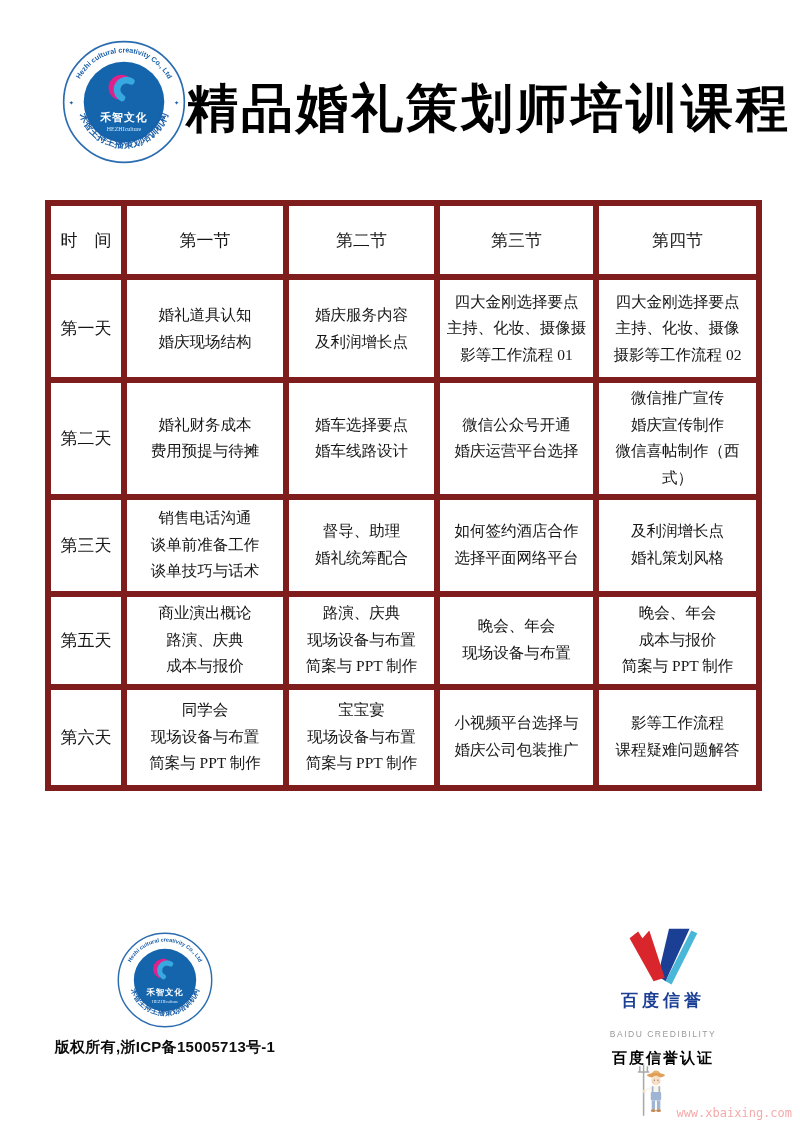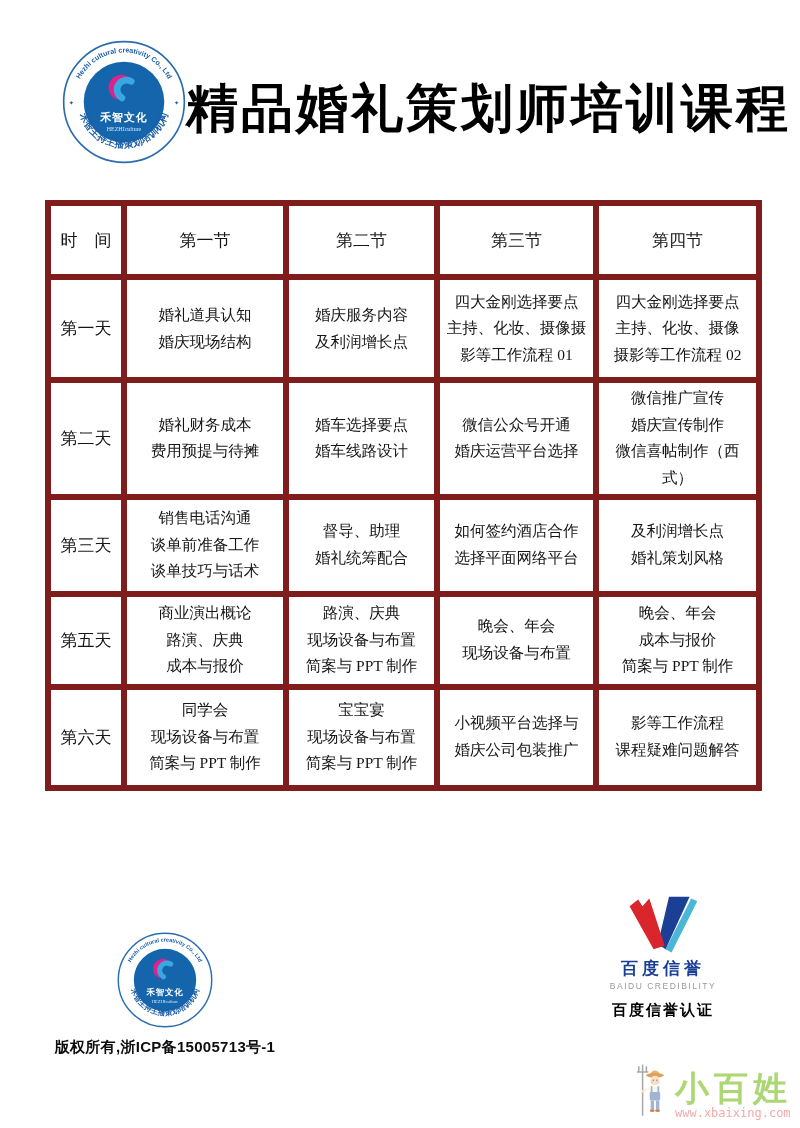--- a/index.html
+++ b/index.html
@@ -34,25 +34,25 @@
   .copyright-text {
     margin-top:6px; font-family:"Liberation Sans","DejaVu Sans",sans-serif;
     font-weight:bold; font-size:15px; color:#0d0d0d; letter-spacing:0.3px;
   }
   .f-police { position:absolute; left:275px; top:930px; width:260px; text-align:center; }
   .f-police svg { width:78px; height:88px; }
   .police-text {
     margin-top:9px; font-family:"Liberation Sans","DejaVu Sans",sans-serif;
     font-weight:bold; font-size:17px; color:#000;
   }
-  .f-baidu { position:absolute; left:563px; top:896px; width:200px; text-align:center;
+  .f-baidu { position:absolute; left:563px; top:928px; width:200px; text-align:center;
     font-family:"Liberation Sans","DejaVu Sans",sans-serif; }
   .f-baidu svg { width:86px; height:60px; }
   .baidu-title { color:#1b3f94; font-size:17px; font-weight:bold; letter-spacing:4px; line-height:1.1; }
-  .baidu-sub { color:#9a9a9a; font-size:8.5px; letter-spacing:1.5px; margin-top:2px; }
+  .baidu-sub { color:#9a9a9a; font-size:8.5px; letter-spacing:1.5px; margin-top:18px; }
   .baidu-caption { color:#000; font-size:15px; font-weight:bold; letter-spacing:2px; margin-top:10px; }
 
   
   .watermark { position:absolute; right:8px; bottom:8px; display:flex; align-items:flex-end; opacity:0.85; }
   .watermark svg { width:38px; height:58px; margin-right:2px; }
   .wm-textcol { display:flex; flex-direction:column; align-items:flex-start; }
   .wm-brand {
     font-size:34px; font-weight:bold; color:#9fd05e; letter-spacing:5px; line-height:1;
     font-family:"DejaVu Sans","Liberation Sans",sans-serif;
   }
@@ -210,18 +210,17 @@
       <circle cx="8.6" cy="30.4" r="1.5" fill="#f8dcc0"></circle>
       <rect x="15.5" y="24.5" width="11" height="9" rx="2" fill="#fbf3e6"></rect>
       <rect x="15.5" y="31" width="11" height="9" rx="1.5" fill="#8fa9cc"></rect>
       <path d="M 17.5,25 L 17.5,32 M 24.5,25 L 24.5,32" stroke="#8fa9cc" stroke-width="1.8"></path>
       <rect x="16.5" y="40" width="3.6" height="9" fill="#8fa9cc"></rect>
       <rect x="22" y="40" width="3.6" height="9" fill="#8fa9cc"></rect>
       <ellipse cx="18.2" cy="50.5" rx="2.6" ry="1.6" fill="#b5763d"></ellipse>
       <ellipse cx="23.8" cy="50.5" rx="2.6" ry="1.6" fill="#b5763d"></ellipse>
     </svg>
     <div class="wm-textcol">
-      <div class="wm-brand">小百姓</div>
       <div class="wm-url">www.xbaixing.com</div>
     </div>
   </div>
 
 </div>
 
 </body></html>

